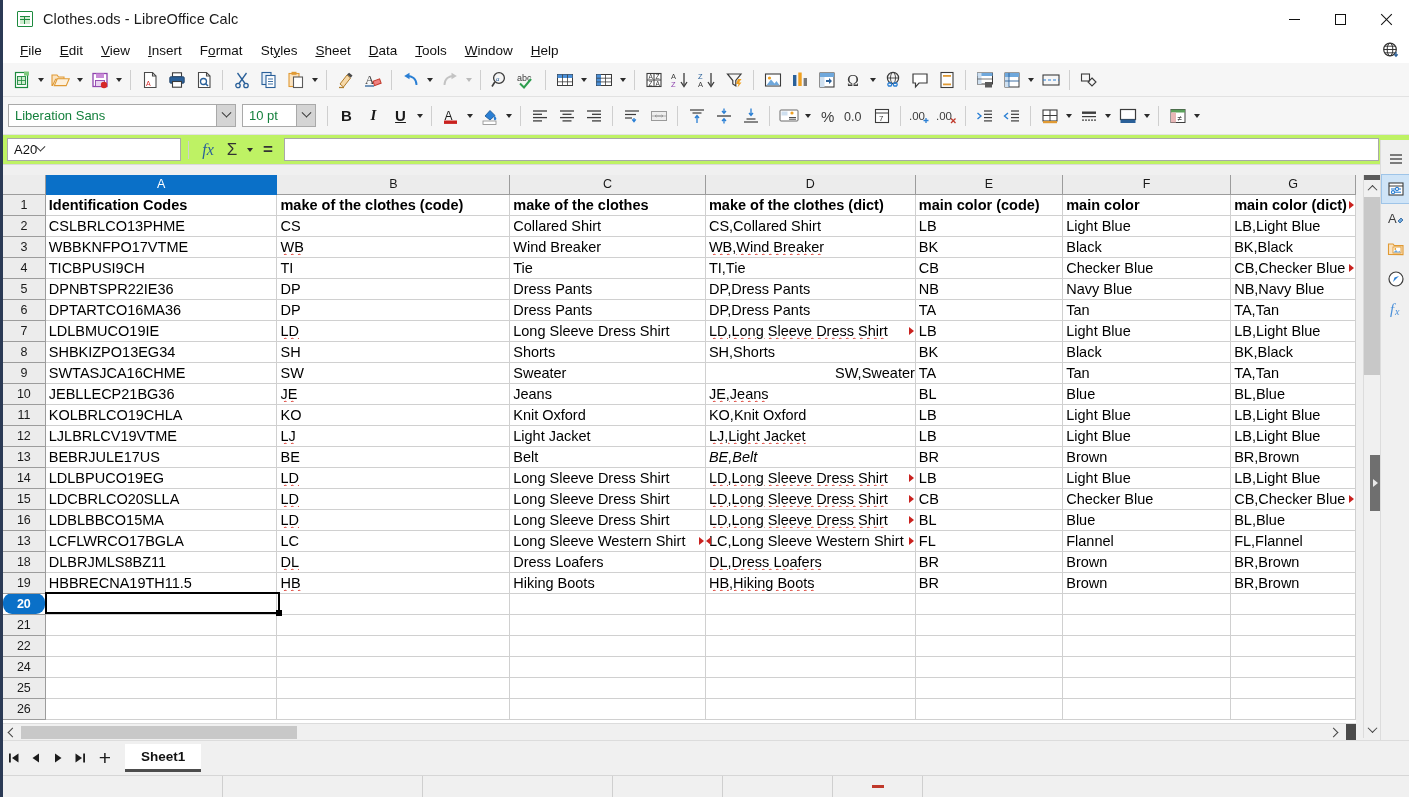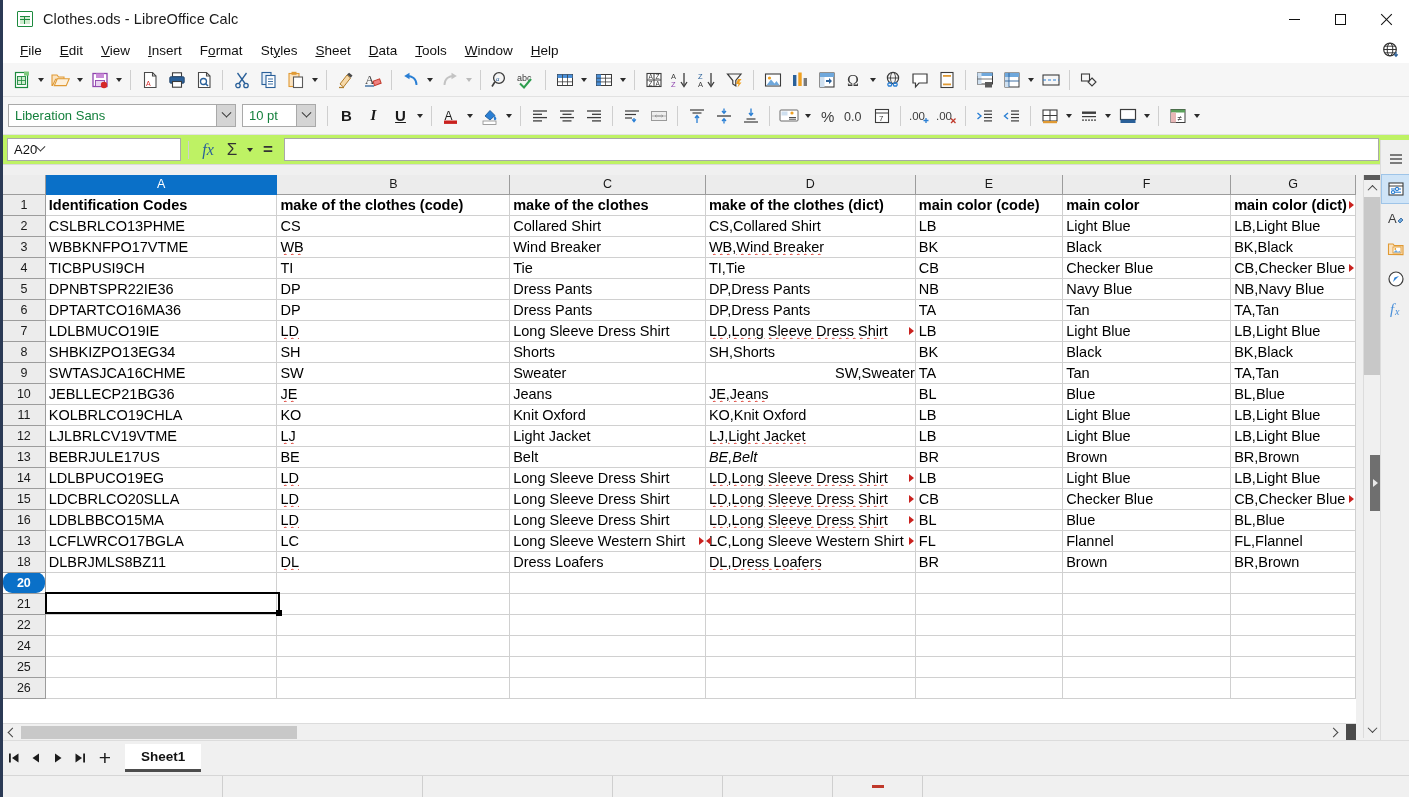--- a/index.html
+++ b/index.html
@@ -1336,20 +1336,44 @@
               <span class="ct">BR</span>
             </td>
             <td class="cell" style="width: 170px;">
               <span class="ct">Brown</span>
             </td>
             <td class="cell" style="width: 118px;">
               <span class="ct">BR,Brown</span>
             </td>
           </tr>
           <tr>
+            <th class="rowhead">19</th>
+            <td class="cell" style="width: 234px;">
+              <span class="ct">HBBRECNA19TH11.5</span>
+            </td>
+            <td class="cell" style="width: 234px;">
+              <span class="ct sq">HB</span>
+            </td>
+            <td class="cell" style="width: 196px;">
+              <span class="ct">Hiking Boots</span>
+            </td>
+            <td class="cell dashed-left" style="width: 210px;">
+              <span class="ct sq">HB,Hiking Boots</span>
+            </td>
+            <td class="cell" style="width: 148px;">
+              <span class="ct">BR</span>
+            </td>
+            <td class="cell" style="width: 170px;">
+              <span class="ct">Brown</span>
+            </td>
+            <td class="cell" style="width: 118px;">
+              <span class="ct">BR,Brown</span>
+            </td>
+          </tr>
+          <tr>
             <th class="rowhead sel">20</th>
             <td class="cell" style="width: 234px;">
               <span class="ct"></span>
             </td>
             <td class="cell" style="width: 234px;">
               <span class="ct"></span>
             </td>
             <td class="cell" style="width: 196px;">
               <span class="ct"></span>
             </td>

